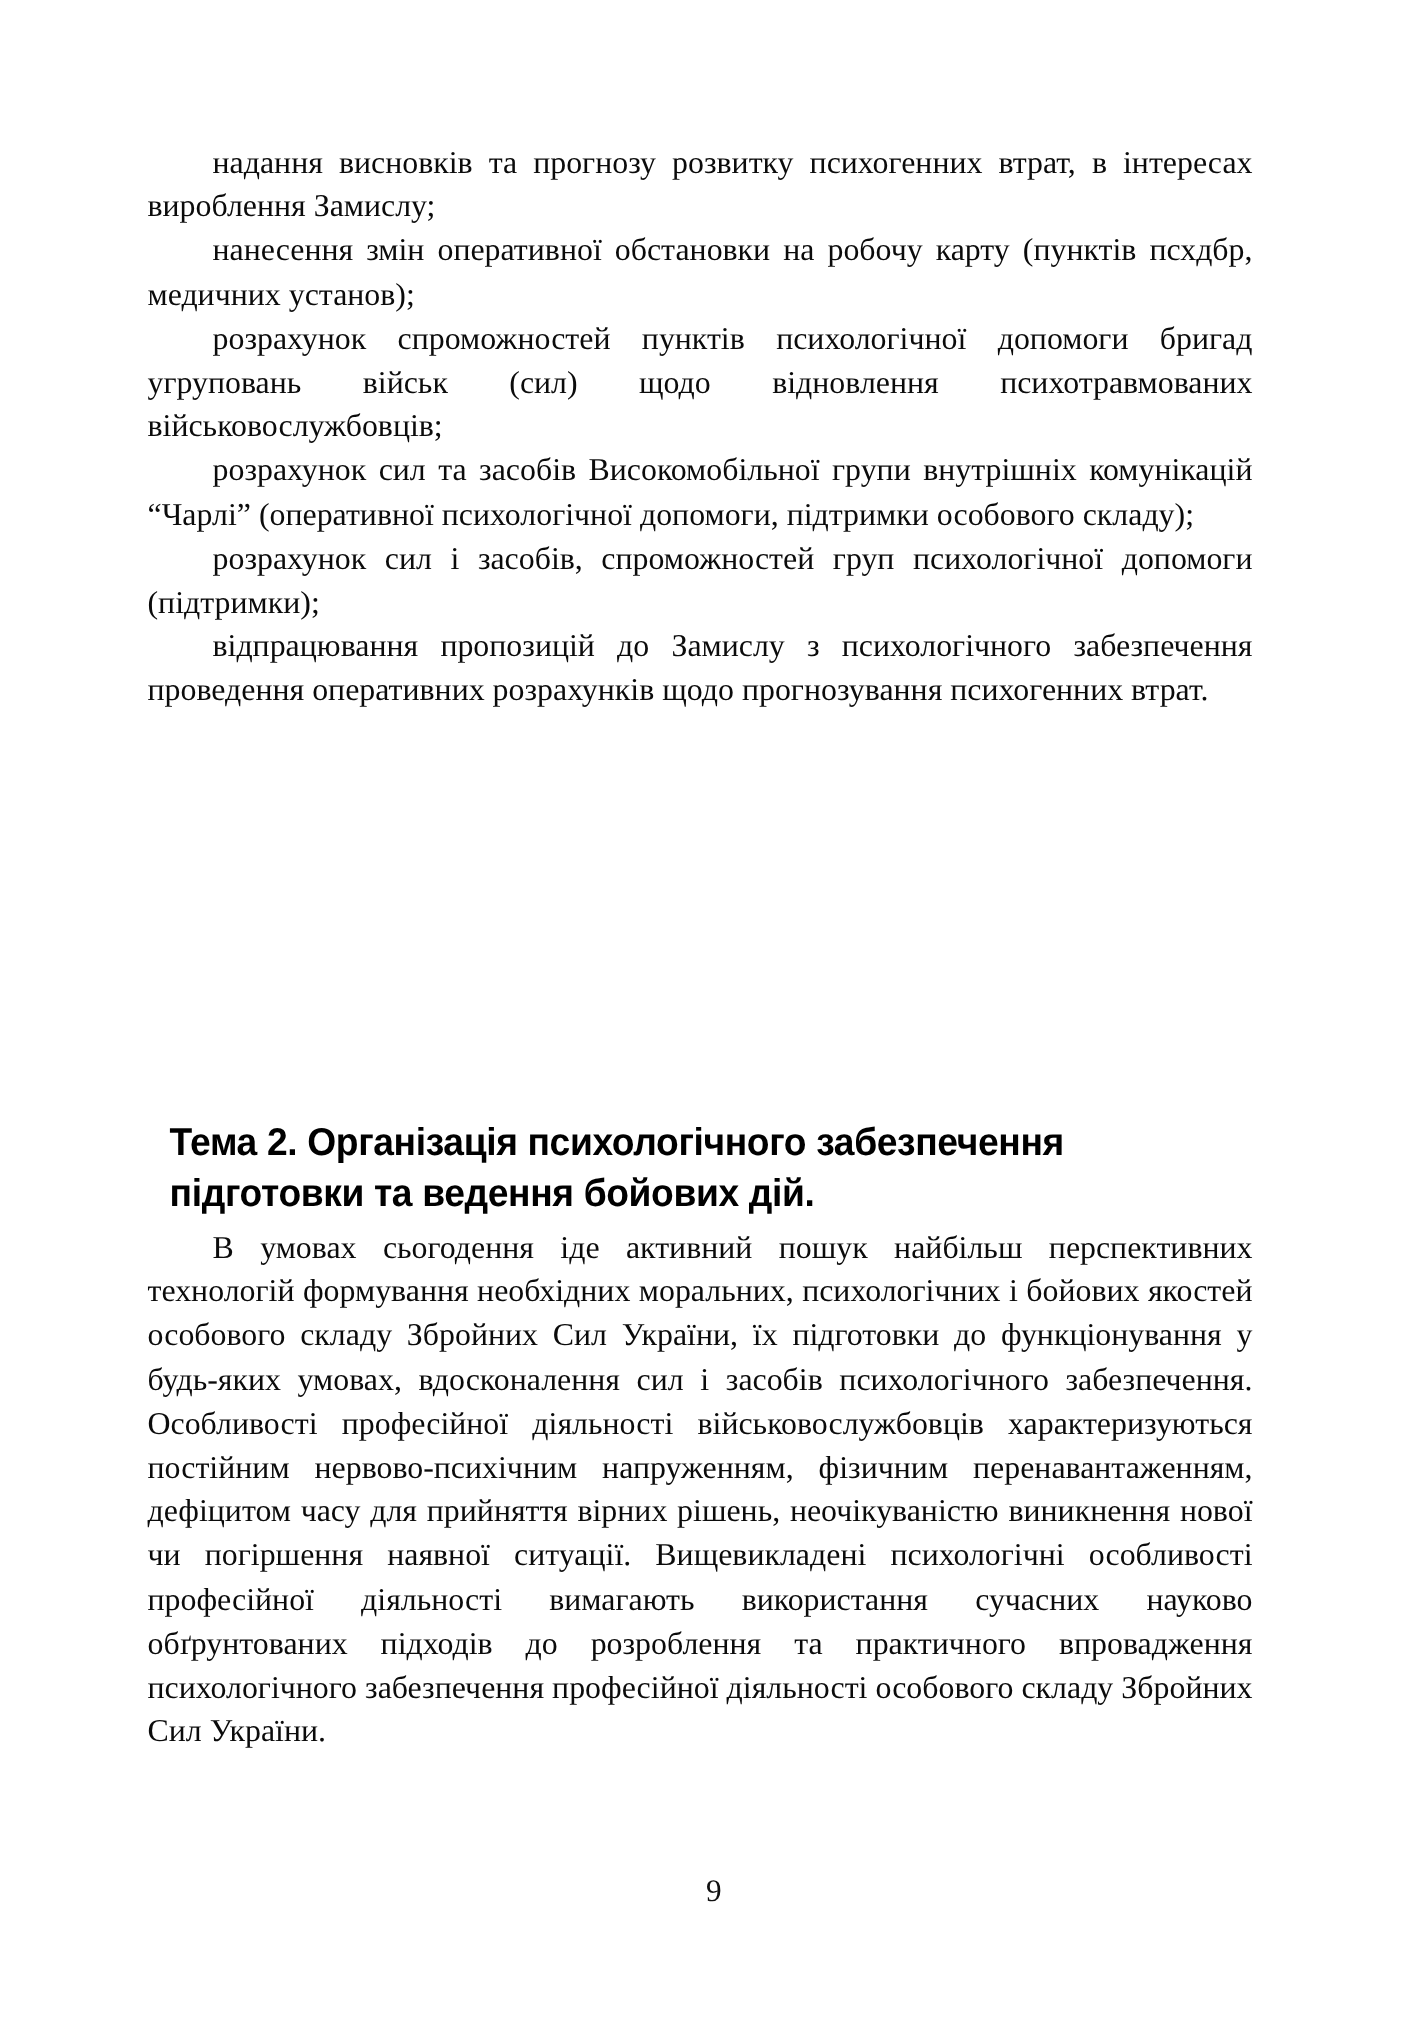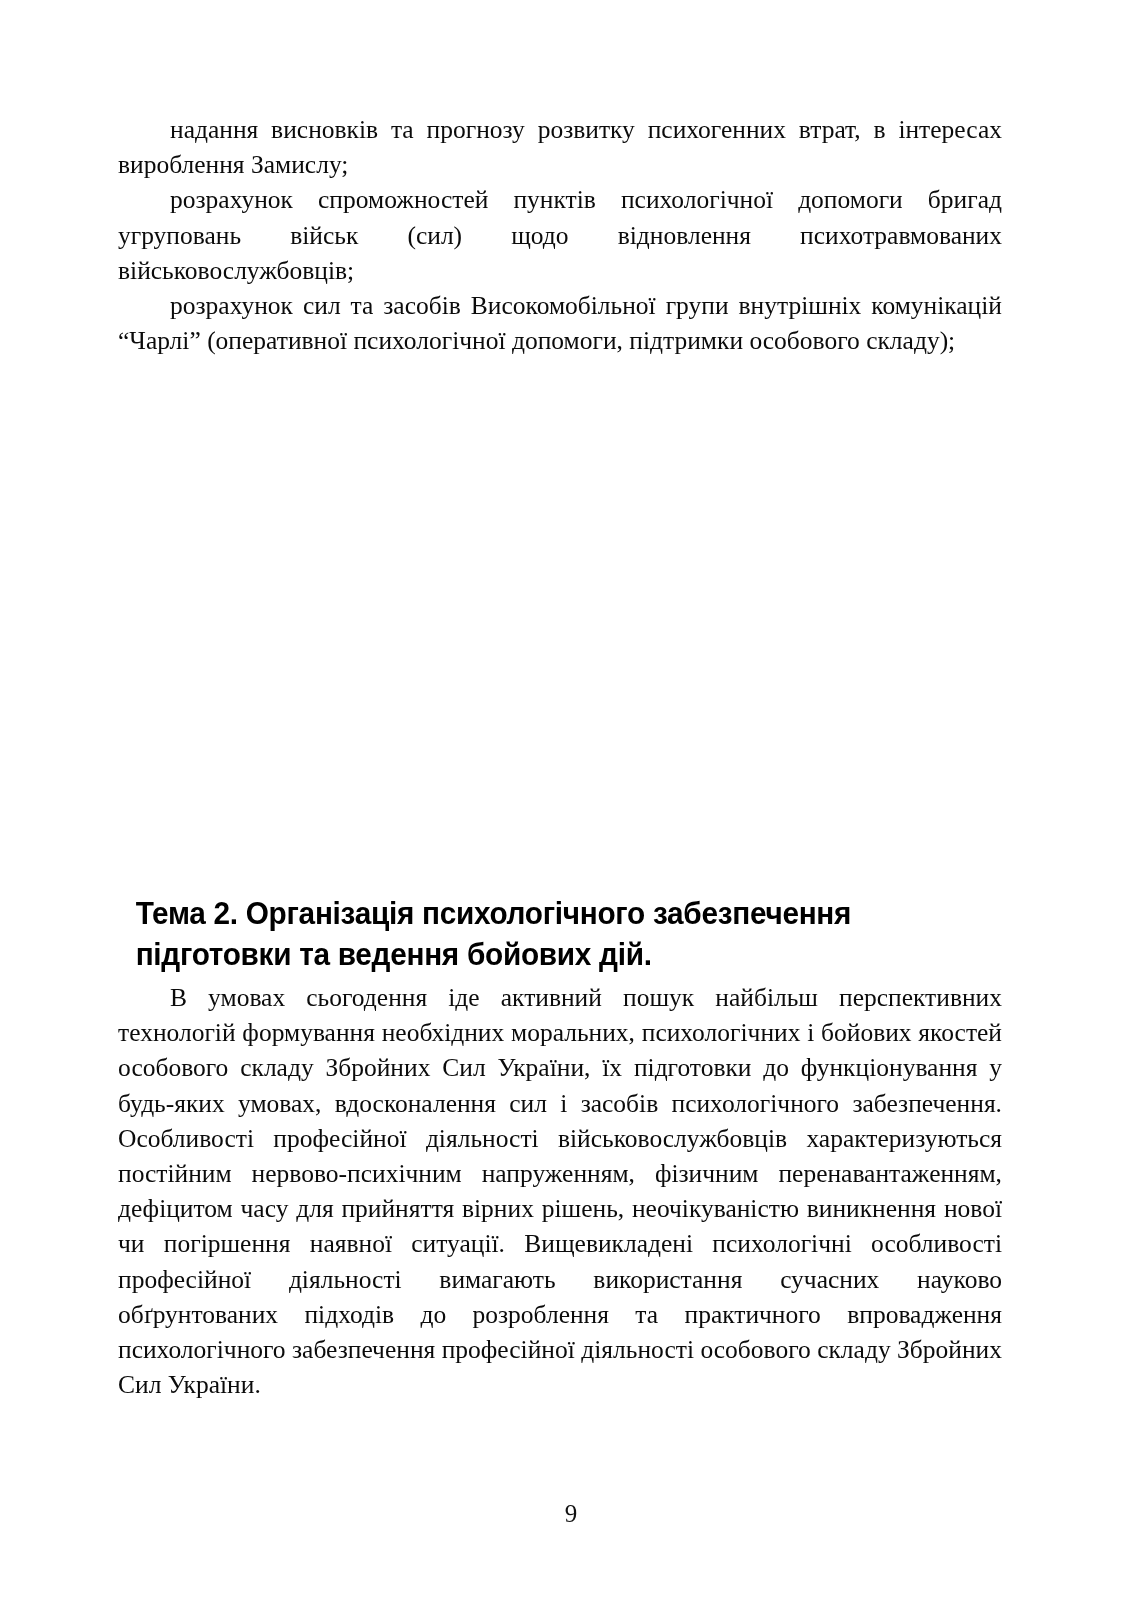--- a/index.html
+++ b/index.html
@@ -69,22 +69,25 @@
     color: #111111;
   }
 </style>
 </head>
 <body>
 
 <div class="page">
 
   <div class="content">
     <p class="body-par">надання висновків та прогнозу розвитку психогенних втрат, в інтересах вироблення Замислу;</p>
+    <p class="body-par">нанесення змін оперативної обстановки на робочу карту (пунктів псхдбр,  медичних установ);</p>
     <p class="body-par">розрахунок спроможностей пунктів психологічної допомоги бригад угруповань військ (сил) щодо відновлення психотравмованих військовослужбовців;</p>
     <p class="body-par">розрахунок сил та засобів Високомобільної групи внутрішніх комунікацій “Чарлі” (оперативної психологічної допомоги, підтримки особового складу);</p>
+    <p class="body-par">розрахунок сил і засобів, спроможностей груп психологічної допомоги (підтримки);</p>
+    <p class="body-par">відпрацювання пропозицій до Замислу з психологічного забезпечення проведення оперативних розрахунків щодо прогнозування психогенних втрат.</p>
   </div>
 
   <div class="heading-block">
     <div class="heading-line">Тема 2. Організація психологічного забезпечення</div>
     <div class="heading-line">підготовки та ведення бойових дій.</div>
   </div>
 
   <div class="lower-block">
     <p class="body-par">В умовах сьогодення іде активний пошук найбільш перспективних технологій формування необхідних моральних, психологічних і бойових якостей особового складу Збройних Сил України, їх підготовки до функціонування у будь-яких умовах, вдосконалення сил і засобів психологічного забезпечення. Особливості професійної діяльності військовослужбовців характеризуються постійним нервово-психічним напруженням, фізичним перенавантаженням, дефіцитом часу для прийняття вірних рішень, неочікуваністю виникнення нової чи погіршення наявної ситуації. Вищевикладені психологічні особливості професійної діяльності вимагають використання сучасних науково обґрунтованих підходів до розроблення та практичного впровадження психологічного забезпечення професійної діяльності особового складу Збройних Сил України.</p>
   </div>

